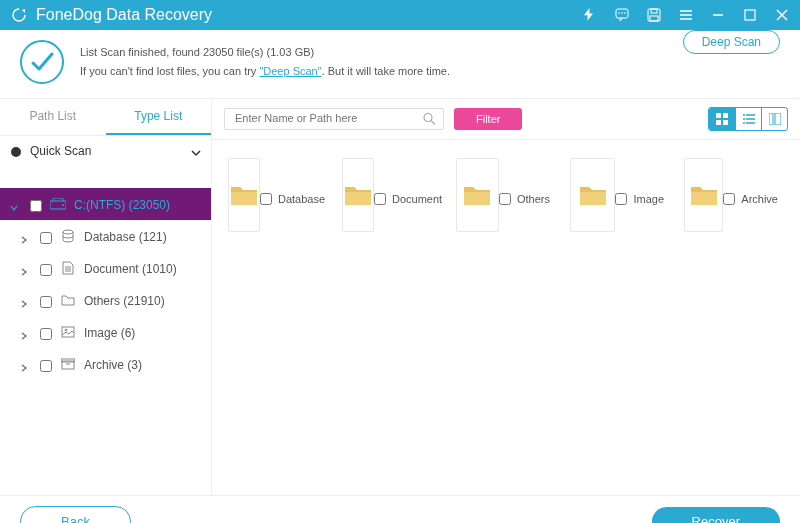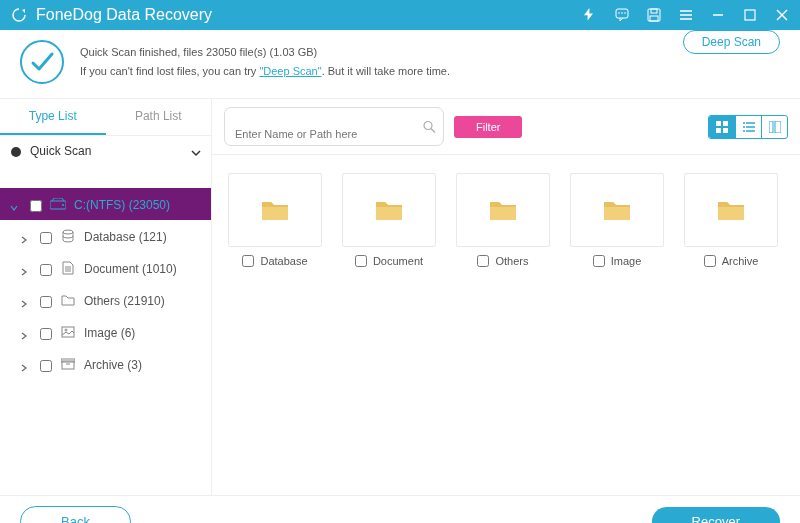--- a/index.html
+++ b/index.html
@@ -30,31 +30,31 @@
 .tree-row.drive { background: #701a75; color: #2aa9d2; margin-top: 22px; }
 .tree-row.child { padding-left: 20px; color: #555; }
 .tree-row .chev { width: 12px; text-align: center; color: #666; font-size: 10px; }
 .tree-row input[type=checkbox] { width: 12px; height: 12px; }
 .tree-row .ticon { width: 16px; height: 16px; display: flex; align-items: center; justify-content: center; }
 .tree-row .caret-right { margin-left: auto; font-size: 11px; color: #333; }
 
 .content { flex: 1; display: flex; flex-direction: column; }
 .toolbar { display: flex; align-items: center; padding: 8px 12px; gap: 10px; border-bottom: 1px solid #eee; }
 .search-wrap { position: relative; width: 220px; }
-.search-wrap input { width: 100%; border: 1px solid #ddd; border-radius: 7px; padding: 20px 26px 5px 10px; font-size: 11px; color: #888; outline: none; }
+.search-wrap input { width: 100%; border: 1px solid #ddd; border-radius: 2px; padding: 3px 26px 5px 10px; font-size: 11px; color: #888; outline: none; }
 .search-wrap .sicon { position: absolute; right: 8px; top: 50%; transform: translateY(-50%); color: #aaa; }
 .filter-btn { background: #ec4899; color: #fff; border: none; border-radius: 3px; padding: 5px 22px; font-size: 11px; cursor: pointer; }
 .spacer { flex: 1; }
 .view-toggle { display: flex; border: 1px solid #2aa9d2; border-radius: 3px; overflow: hidden; }
 .vt { width: 26px; height: 22px; display: flex; align-items: center; justify-content: center; cursor: pointer; color: #2aa9d2; }
 .vt.active { background: #2aa9d2; color: #fff; }
 .vt + .vt { border-left: 1px solid #2aa9d2; }
 
 .grid { display: flex; gap: 20px; padding: 18px 16px; flex-wrap: wrap; align-content: flex-start; }
-.folder-card { width: 94px; display: flex; flex-direction: column; align-items: center; }
+.folder-card { width: 94px; display: flex; flex-direction: row; align-items: center; }
 .folder-viz { width: 94px; height: 74px; border: 1px solid #e8e8e8; border-radius: 2px; display: flex; align-items: center; justify-content: center; margin-bottom: 8px; }
 .folder-label-row { display: flex; align-items: center; gap: 6px; font-size: 11px; color: #555; }
 .folder-label-row input { width: 12px; height: 12px; }
 
 .footer { height: 52px; border-top: 1px solid #eee; display: flex; align-items: center; padding: 0 20px; }
 .back-btn { border: 1px solid #2aa9d2; color: #2aa9d2; background: #fff; border-radius: 16px; padding: 7px 40px; font-size: 13px; cursor: pointer; }
 .recover-btn { margin-left: auto; background: #2aa9d2; color: #fff; border: none; border-radius: 16px; padding: 7px 40px; font-size: 13px; cursor: pointer; }
 
 svg { display: block; }
 </style>
@@ -118,35 +118,35 @@
 </div>
 
 <div class="scan-banner">
   <div class="check-circle">
     <svg width="28" height="28" viewBox="0 0 28 28">
         <path d="M5 15 L11 21 L24 6" stroke="#2aa9d2" stroke-width="3" fill="none" stroke-linecap="round" stroke-linejoin="round"></path>
       </svg>
   </div>
   <div class="banner-text">
     <div>
-      <span>Quick Scan finished, files </span><span>23050</span><span> file(s) (</span><span>1.03 GB</span><span>)</span>
+      <span>List Scan finished, found </span><span>23050</span><span> file(s) (</span><span>1.03 GB</span><span>)</span>
     </div>
     <div>
       <span>If you can't find lost files, you can try </span><a href="#">"Deep Scan"</a><span>. But it will take more time.</span>
     </div>
   </div>
   <button class="deep-scan-btn">Deep Scan</button>
 </div>
 
 <div class="main">
 
   <div class="sidebar">
     <div class="tabs">
+      <div class="tab">Path List</div>
       <div class="tab active">Type List</div>
-      <div class="tab">Path List</div>
     </div>
     <div class="tree">
       <div class="tree-row root">
         <span>
             <svg width="12" height="12" viewBox="0 0 12 12">
               <circle cx="6" cy="6" r="5" fill="#333"></circle>
             </svg>
           </span>
         <span>Quick Scan</span>
         <span class="caret-right">

